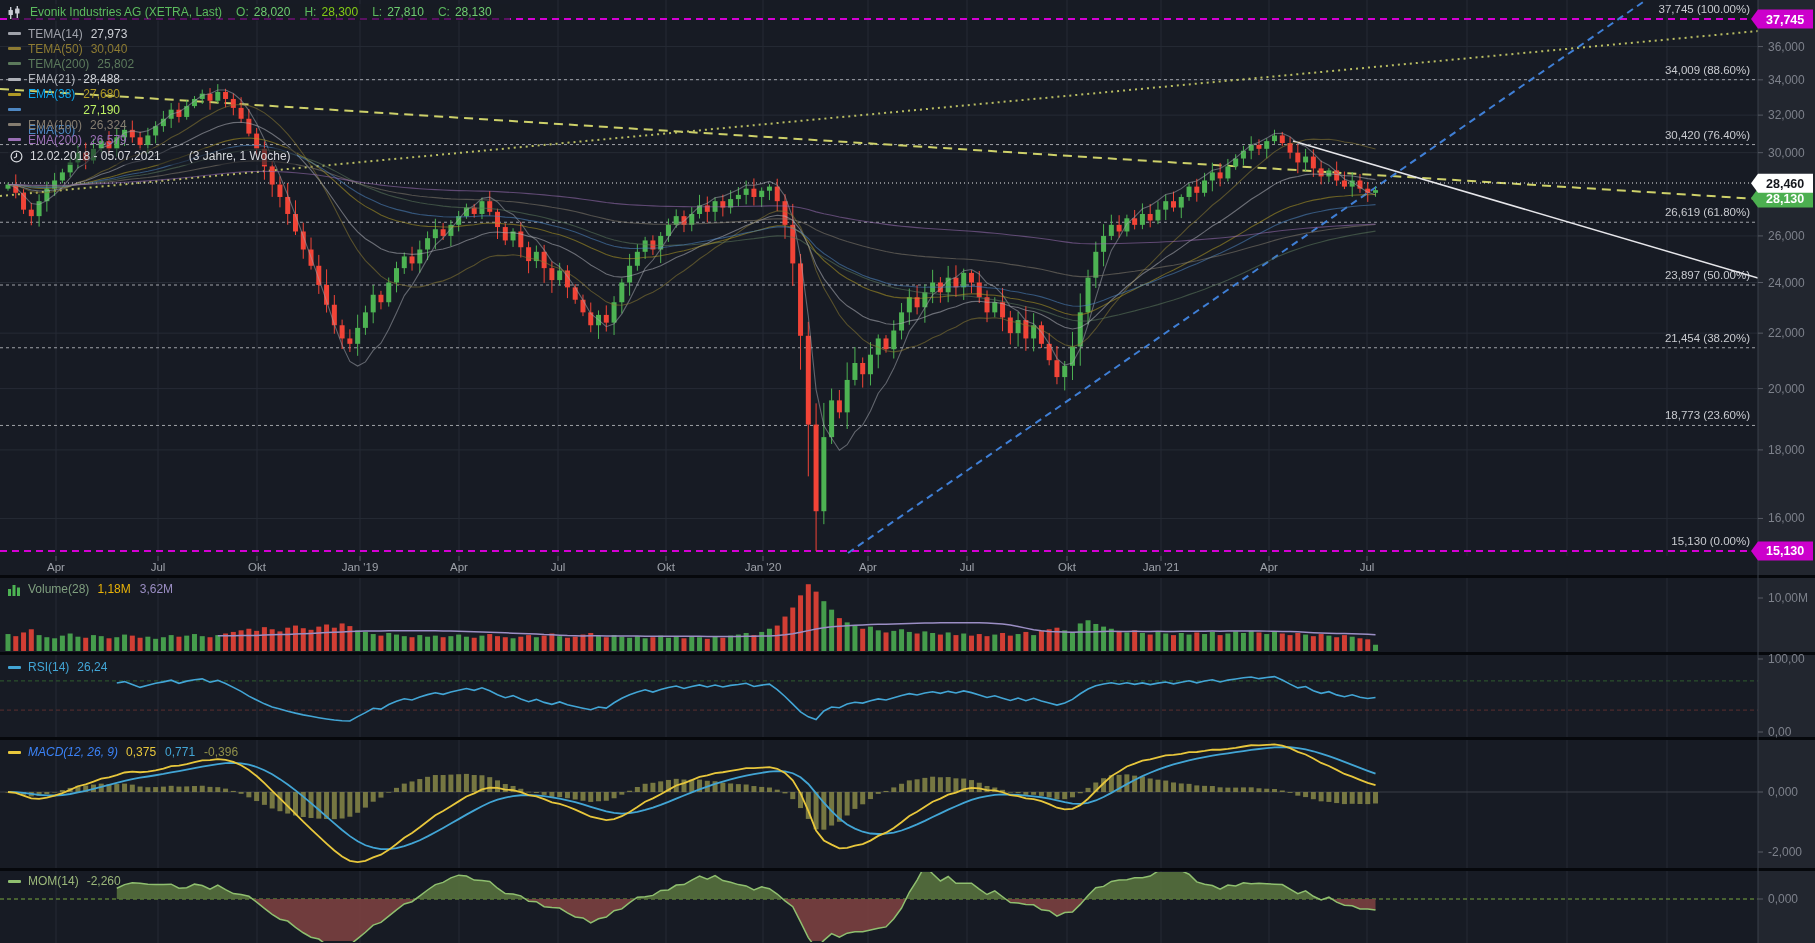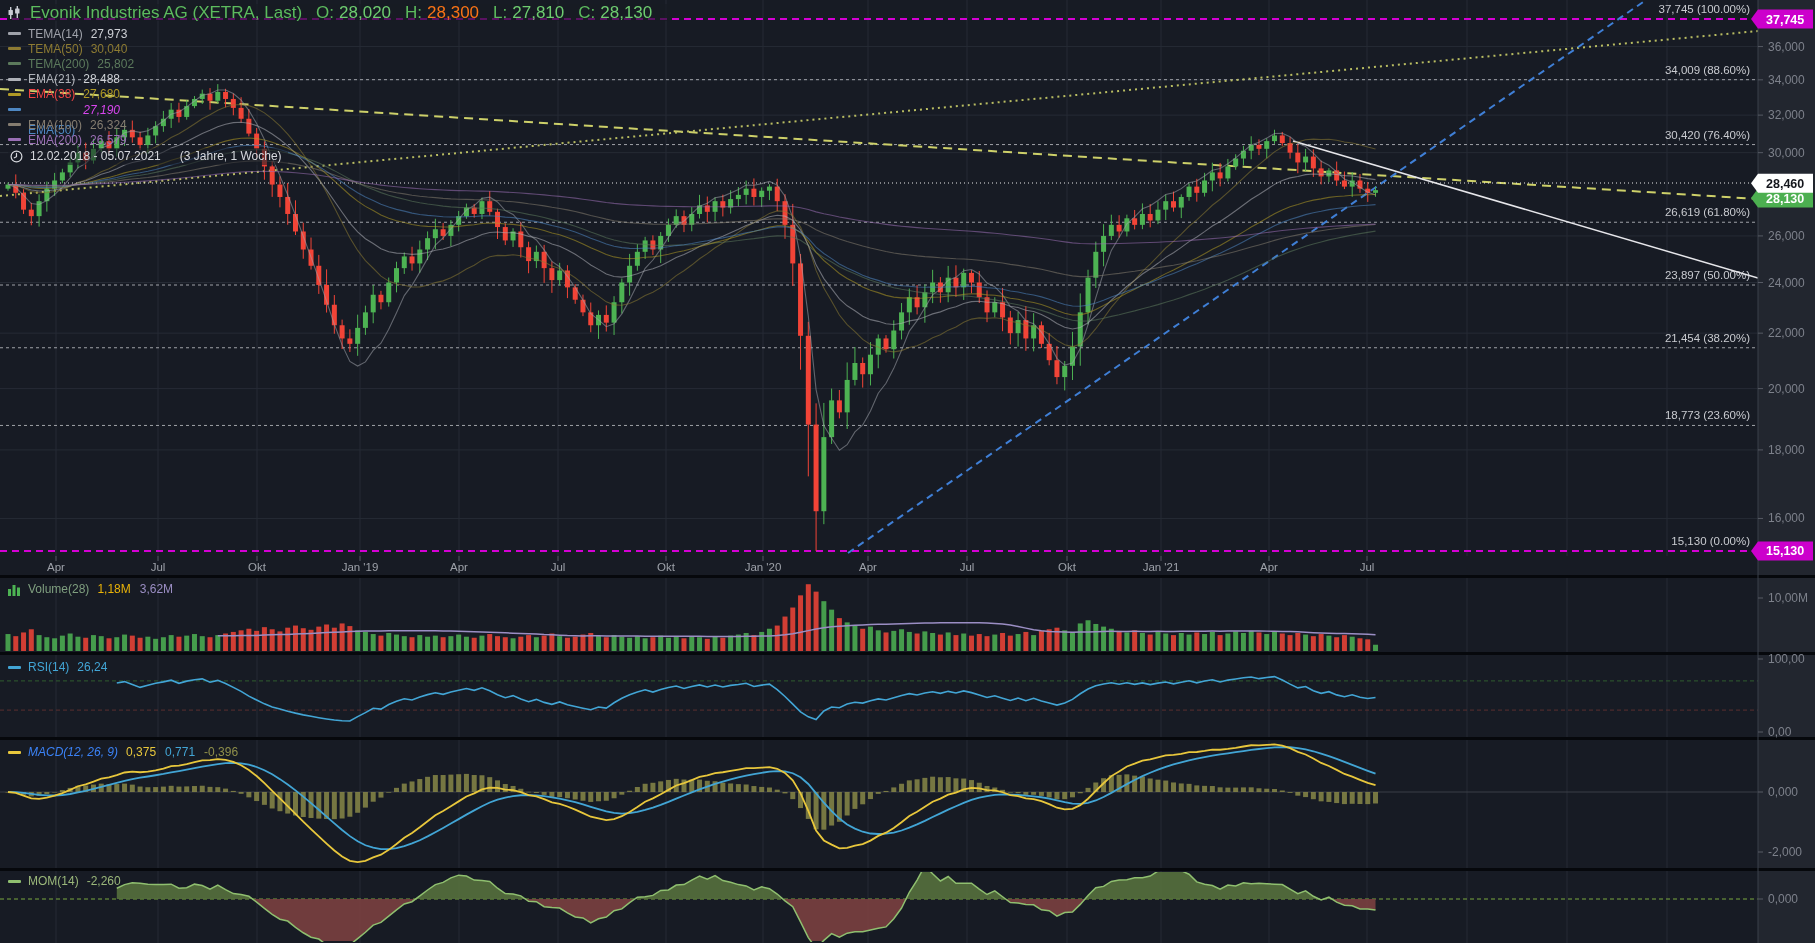--- a/index.html
+++ b/index.html
@@ -4,21 +4,21 @@
 <style>
   html,body{margin:0;padding:0;background:#171b24;width:1815px;height:943px;overflow:hidden;
     font-family:"Liberation Sans",sans-serif;-webkit-font-smoothing:antialiased;}
   #app{position:relative;width:1815px;height:943px;}
   #chart{position:absolute;left:0;top:0;}
   .hud{position:absolute;left:8px;display:flex;align-items:center;white-space:nowrap;
     font-size:12px;line-height:15px;pointer-events:auto;}
   .dash{display:inline-block;width:13px;height:3px;border-radius:1px;margin-right:7px;flex:0 0 auto;}
   .lbl{margin-right:8px;}
   .val{margin-right:9px;}
-  #title-row{top:4px;font-size:17px;background:rgba(23,27,36,.65);padding:1px 4px 1px 0;}
+  #title-row{top:4px;font-size:12px;background:rgba(23,27,36,.65);padding:1px 4px 1px 0;}
   #title-row .seg{margin-right:14px;}
   #date-row{top:148px;color:#d6d8dd;background:rgba(23,27,36,.55);padding:1px 6px 1px 2px;border-radius:3px;}
   .icon{margin-right:7px;display:inline-flex;align-items:center;}
   #legend-overlays{position:absolute;left:8px;top:26px;}
   .ovrow{display:flex;align-items:center;height:15.2px;font-size:12px;white-space:nowrap;}
 </style>
 </head>
 <body>
 
 <div id="app">
@@ -1006,21 +1006,21 @@
             <rect x="0.5" y="4" width="4.4" height="5" rx="0.5"></rect>
         <rect x="8.6" y="0" width="1.4" height="12"></rect>
             <rect x="7.1" y="2.5" width="4.4" height="5" rx="0.5"></rect>
       </g>
         </svg>
     </span>
     <span class="seg" style="color:#5cbb5e;">Evonik Industries AG (XETRA, Last)</span>
     <span style="color:#5cbb5e;margin-right:5px;">O:</span>
     <span class="seg" style="color:#6ecc70;">28,020</span>
     <span style="color:#5cbb5e;margin-right:5px;">H:</span>
-    <span class="seg" style="color:#f97316;">28,300</span>
+    <span class="seg" style="color:#84cc16;">28,300</span>
     <span style="color:#5cbb5e;margin-right:5px;">L:</span>
     <span class="seg" style="color:#6ecc70;">27,810</span>
     <span style="color:#5cbb5e;margin-right:5px;">C:</span>
     <span class="seg" style="color:#6ecc70;">28,130</span>
   </div>
 
   <div id="legend-overlays">
       <div class="ovrow">
         <span class="dash" style="background: rgb(159, 162, 170);"></span>
         <span class="lbl" style="color: rgb(159, 162, 170);">TEMA(14)</span>
@@ -1036,48 +1036,48 @@
         <span class="lbl" style="color: rgb(92, 122, 92);">TEMA(200)</span>
         <span class="val" style="color: rgb(92, 122, 92);">25,802</span>
       </div>
       <div class="ovrow">
         <span class="dash" style="background: rgb(174, 177, 184);"></span>
         <span class="lbl" style="color: rgb(174, 177, 184);">EMA(21)</span>
         <span class="val" style="color: rgb(205, 208, 213);">28,488</span>
       </div>
       <div class="ovrow">
         <span class="dash" style="background: rgb(176, 154, 37);"></span>
-        <span class="lbl" style="color: #ef4444;">EMA(38)</span>
+        <span class="lbl" style="color: #0ea5e9;">EMA(38)</span>
         <span class="val" style="color: rgb(176, 154, 37);">27,680</span>
       </div>
       <div class="ovrow">
         <span class="dash" style="background: rgb(78, 135, 194);"></span>
         <span class="lbl" style="color: rgb(78, 135, 194); margin-top: 40px;">EMA(50)</span>
-        <span class="val" style="color: #d946ef; font-style: italic;">27,190</span>
+        <span class="val" style="color: #bef264;">27,190</span>
       </div>
       <div class="ovrow">
         <span class="dash" style="background: rgb(133, 125, 112);"></span>
         <span class="lbl" style="color: rgb(133, 125, 112);">EMA(100)</span>
         <span class="val" style="color: rgb(133, 125, 112);">26,324</span>
       </div>
       <div class="ovrow">
         <span class="dash" style="background: rgb(154, 111, 181);"></span>
         <span class="lbl" style="color: rgb(154, 111, 181);">EMA(200)</span>
         <span class="val" style="color: rgb(154, 111, 181);">26,579</span>
       </div>
     </div>
 
   <div class="hud" id="date-row">
     <span class="icon">
       <svg width="13" height="13" viewBox="0 0 13 13">
         <circle cx="6.5" cy="6.5" r="5.4" fill="none" stroke="#d6d8dd" stroke-width="1.2"></circle>
         <path d="M6.5 3.4 L6.5 6.7 L4.3 7.8" fill="none" stroke="#d6d8dd" stroke-width="1.2" stroke-linecap="round"></path>
       </svg>
     </span>
-    <span style="margin-right:19px;">12.02.2018 - 05.07.2021</span>
+    <span style="margin-right:28px;">12.02.2018 - 05.07.2021</span>
     <span>(3 Jahre, 1 Woche)</span>
   </div>
 
   <div class="hud" style="top:582px">
     <span class="icon">
       <svg width="13" height="12" viewBox="0 0 13 12">
           <g fill="#4db353">
         <rect x="0" y="5" width="3" height="7"></rect>
             <rect x="4.5" y="1" width="3" height="11"></rect>
             <rect x="9" y="3.5" width="3" height="8.5"></rect>

